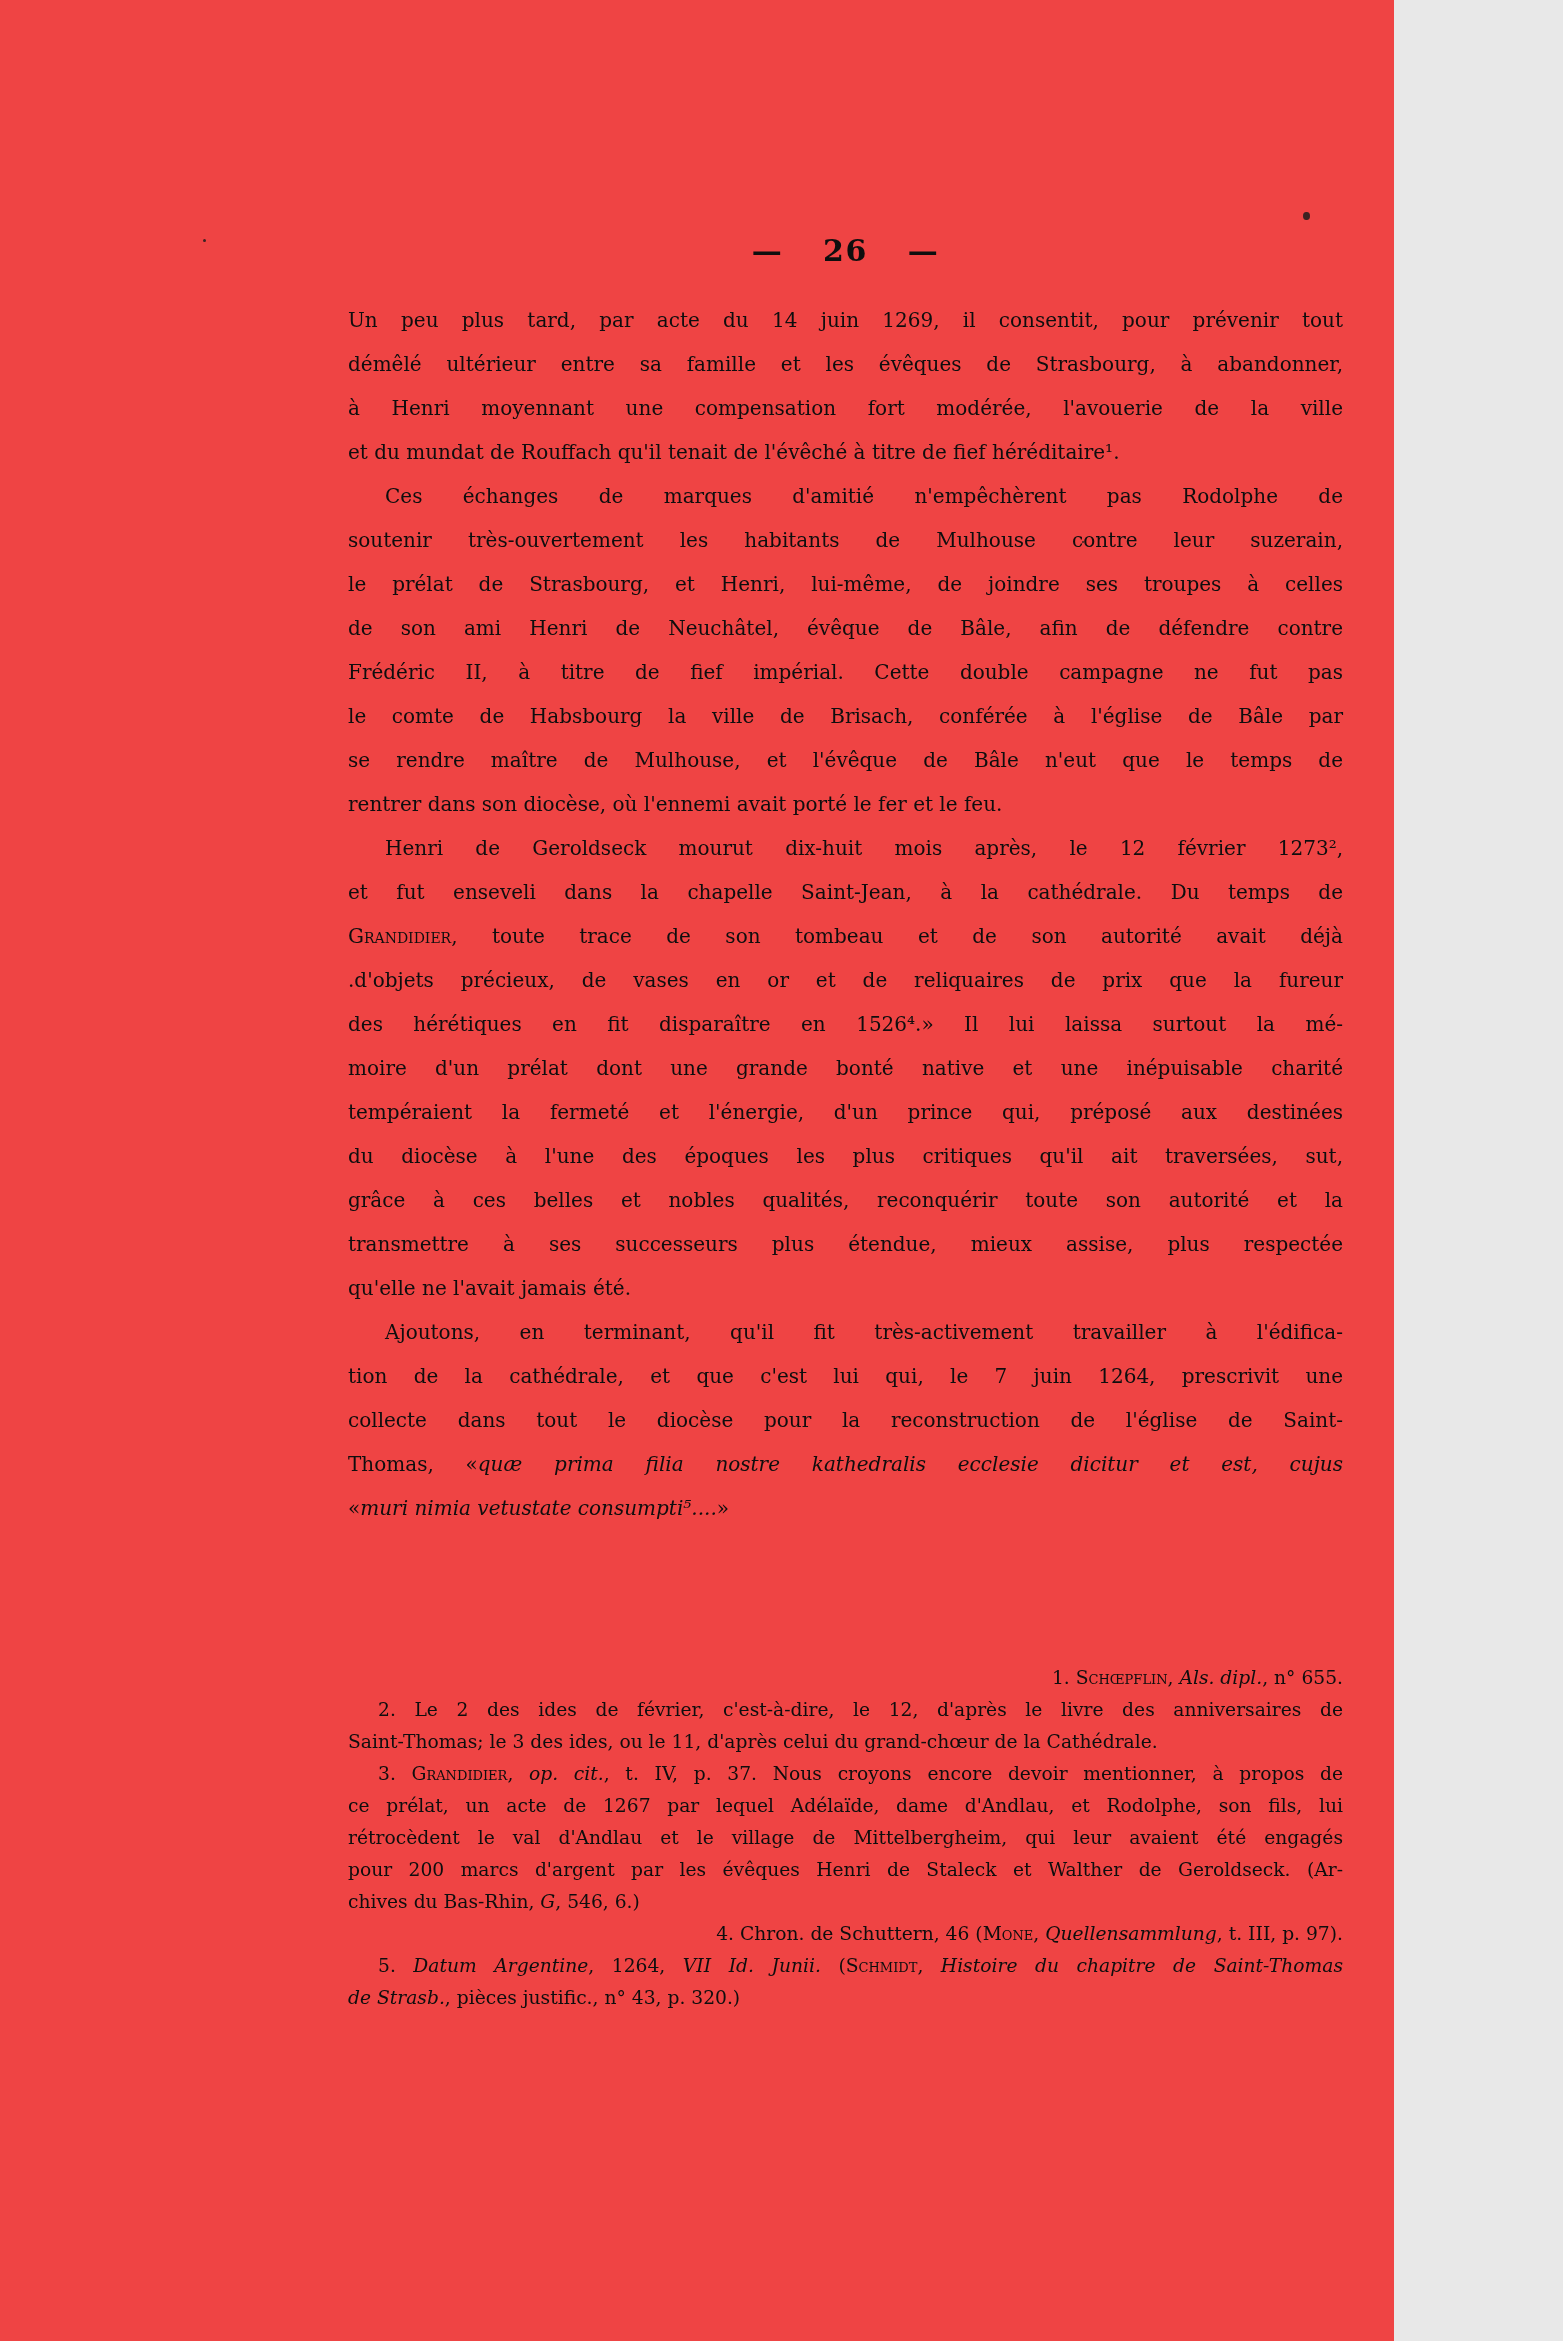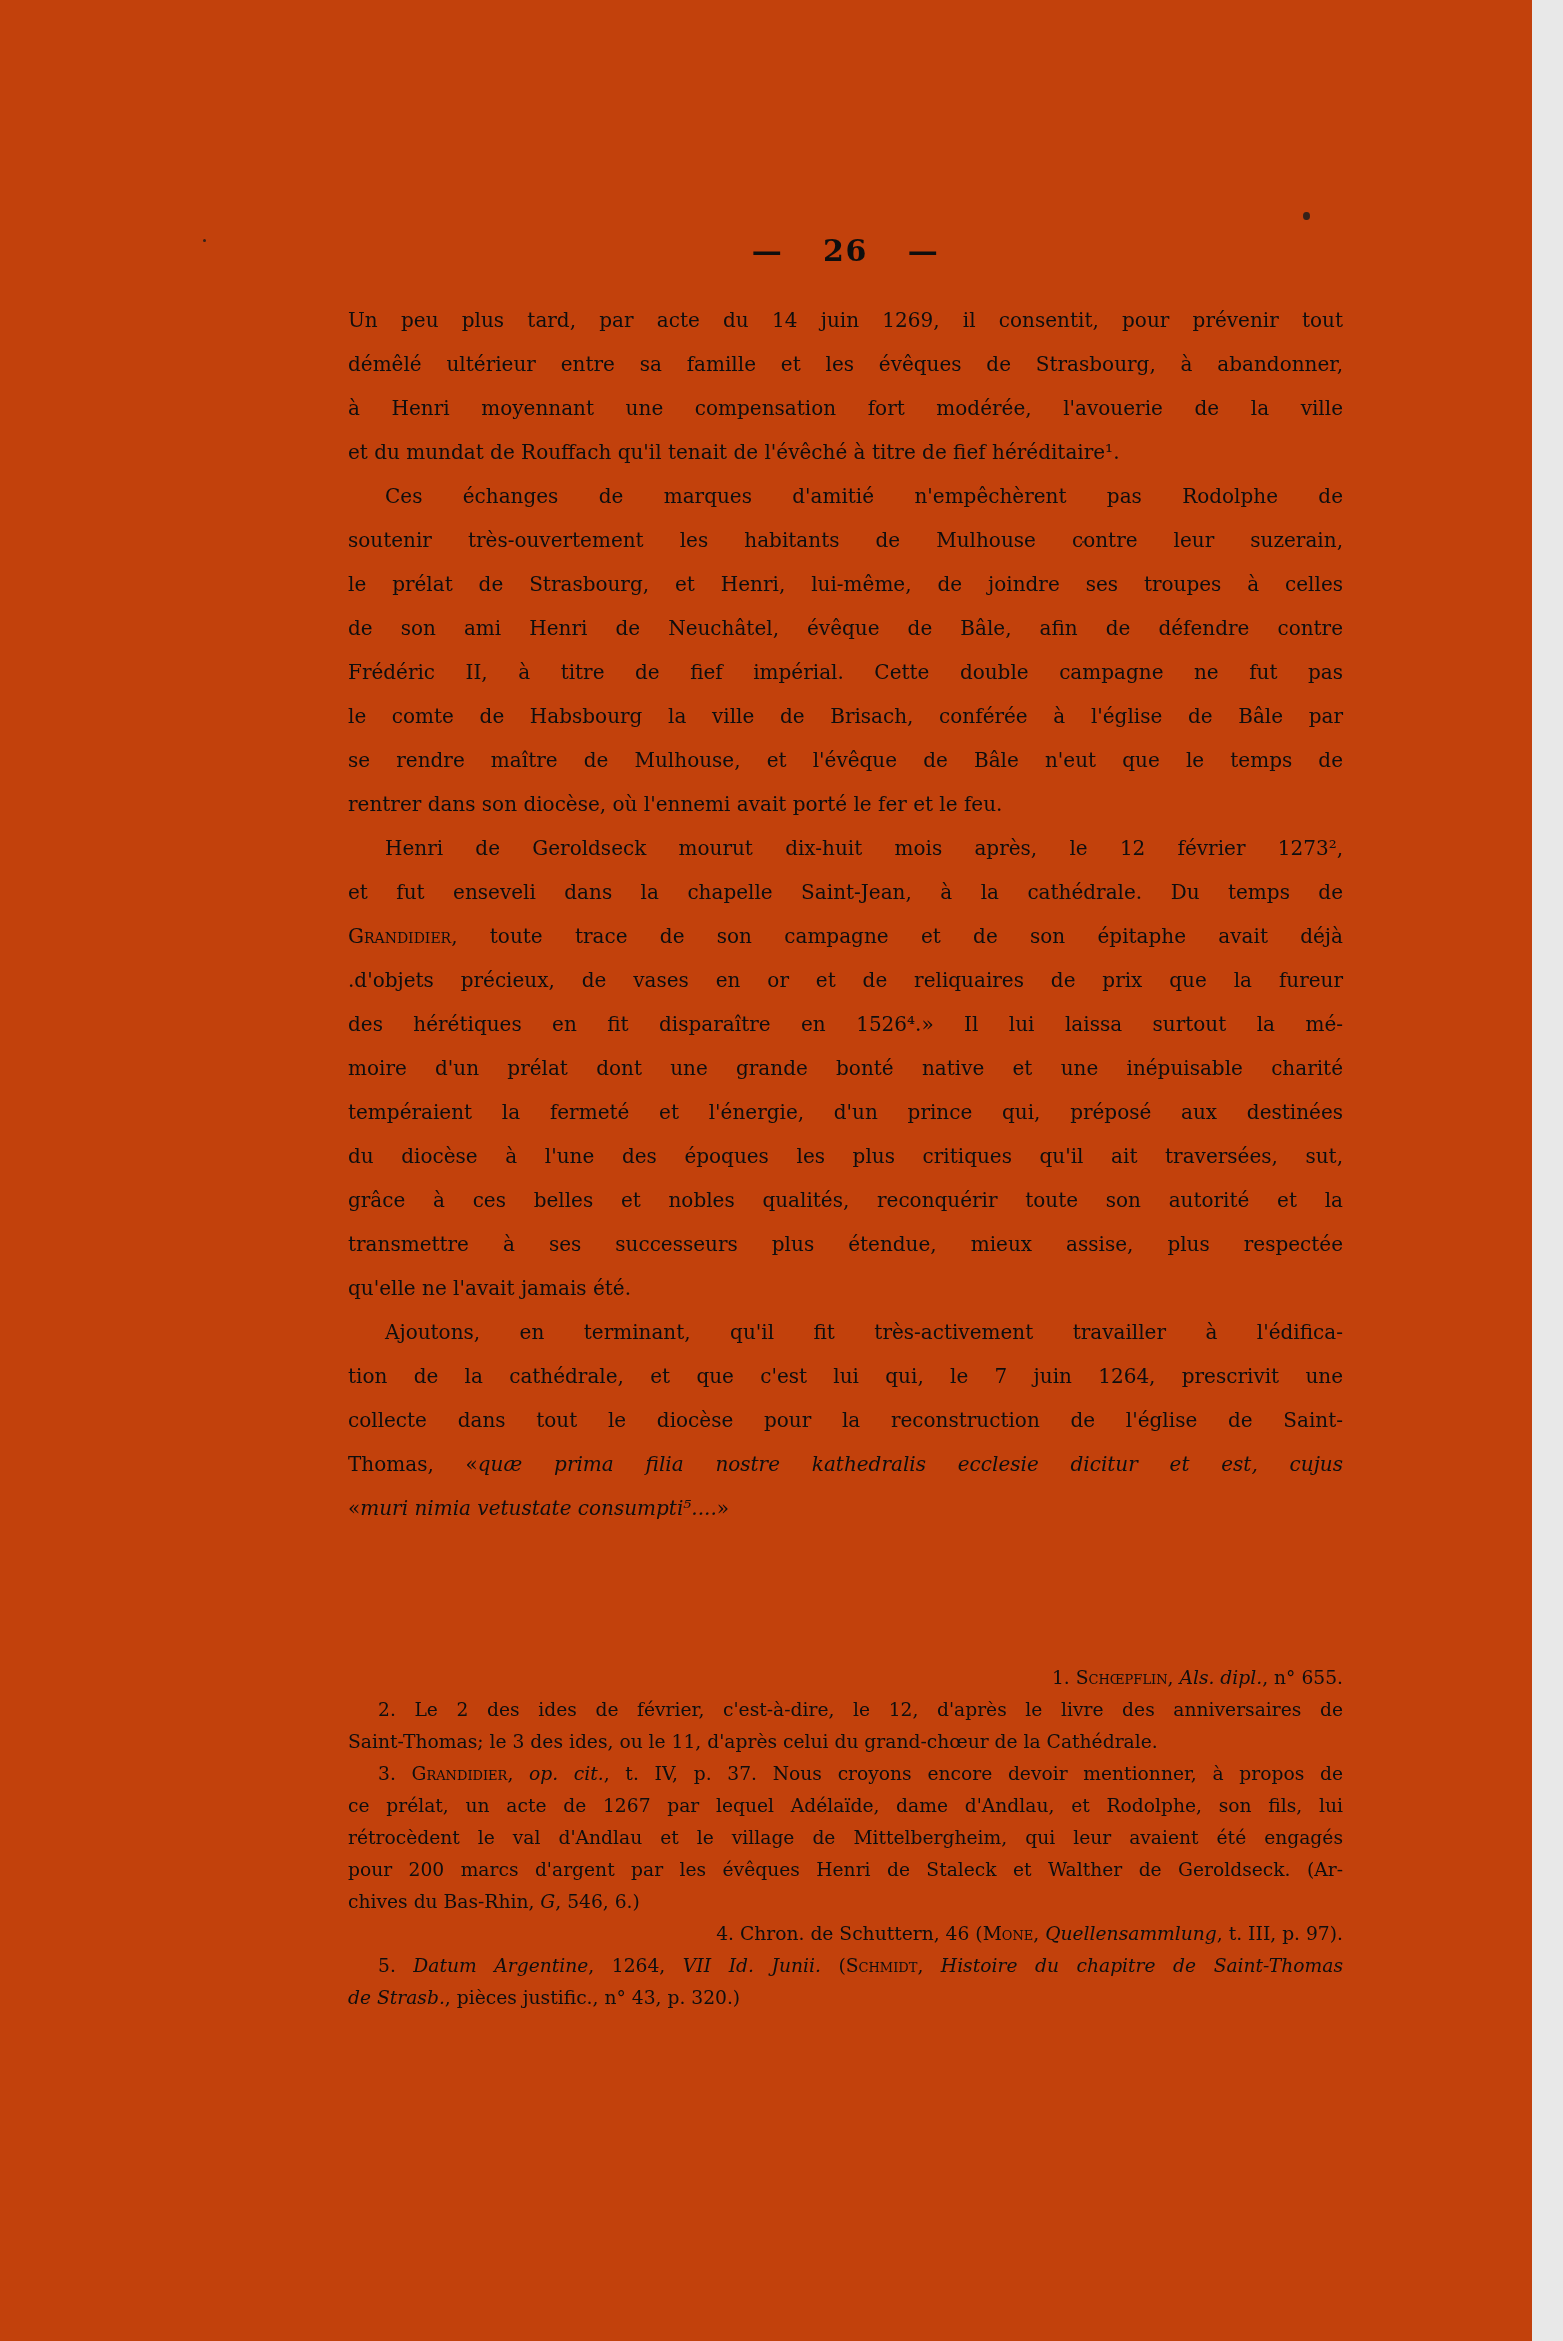--- a/index.html
+++ b/index.html
@@ -2,23 +2,23 @@
 <html style="font-size:12px"><head>
 <meta charset="utf-8">
 <style>
   html, body {
     margin: 0;
     padding: 0;
     background: #e8e8e8;
   }
   .page {
     position: relative;
-    width: 1532px;
+    width: 1394px;
     height: 2342px;
-    background: #c2410c;
+    background: #ef4444;
     font-family: "DejaVu Serif", "Liberation Serif", serif;
     color: #0e0e0e;
     overflow: hidden;
   }
   .page-number {
     position: absolute;
     left: 348px;
     top: 233px;
     width: 995px;
     text-align: center;
@@ -85,21 +85,21 @@
       <div class="text-line indent just"><span>Ces échanges de marques d'amitié n'empêchèrent pas Rodolphe de</span></div>
       <div class="text-line just"><span>soutenir très-ouvertement les habitants de Mulhouse contre leur suzerain,</span></div>
       <div class="text-line just"><span>le prélat de Strasbourg, et Henri, lui-même, de joindre ses troupes à celles</span></div>
       <div class="text-line just"><span>de son ami Henri de Neuchâtel, évêque de Bâle, afin de défendre contre</span></div>
       <div class="text-line just"><span>Frédéric II, à titre de fief impérial. Cette double campagne ne fut pas</span></div>
       <div class="text-line just"><span>le comte de Habsbourg la ville de Brisach, conférée à l'église de Bâle par</span></div>
       <div class="text-line just"><span>se rendre maître de Mulhouse, et l'évêque de Bâle n'eut que le temps de</span></div>
       <div class="text-line"><span>rentrer dans son diocèse, où l'ennemi avait porté le fer et le feu.</span></div>
       <div class="text-line indent just"><span>Henri de Geroldseck mourut dix-huit mois après, le 12 février 1273²,</span></div>
       <div class="text-line just"><span>et fut enseveli dans la chapelle Saint-Jean, à la cathédrale. Du temps de</span></div>
-      <div class="text-line just"><span class="sc">Grandidier</span><span>, toute trace de son campagne et de son épitaphe avait déjà</span></div>
+      <div class="text-line just"><span class="sc">Grandidier</span><span>, toute trace de son tombeau et de son autorité avait déjà</span></div>
       <div class="text-line just"><span>.d'objets précieux, de vases en or et de reliquaires de prix que la fureur</span></div>
       <div class="text-line just"><span>des hérétiques en fit disparaître en 1526⁴.» Il lui laissa surtout la mé-</span></div>
       <div class="text-line just"><span>moire d'un prélat dont une grande bonté native et une inépuisable charité</span></div>
       <div class="text-line just"><span>tempéraient la fermeté et l'énergie, d'un prince qui, préposé aux destinées</span></div>
       <div class="text-line just"><span>du diocèse à l'une des époques les plus critiques qu'il ait traversées, sut,</span></div>
       <div class="text-line just"><span>grâce à ces belles et nobles qualités, reconquérir toute son autorité et la</span></div>
       <div class="text-line just"><span>transmettre à ses successeurs plus étendue, mieux assise, plus respectée</span></div>
       <div class="text-line"><span>qu'elle ne l'avait jamais été.</span></div>
       <div class="text-line indent just"><span>Ajoutons, en terminant, qu'il fit très-activement travailler à l'édifica-</span></div>
       <div class="text-line just"><span>tion de la cathédrale, et que c'est lui qui, le 7 juin 1264, prescrivit une</span></div>

